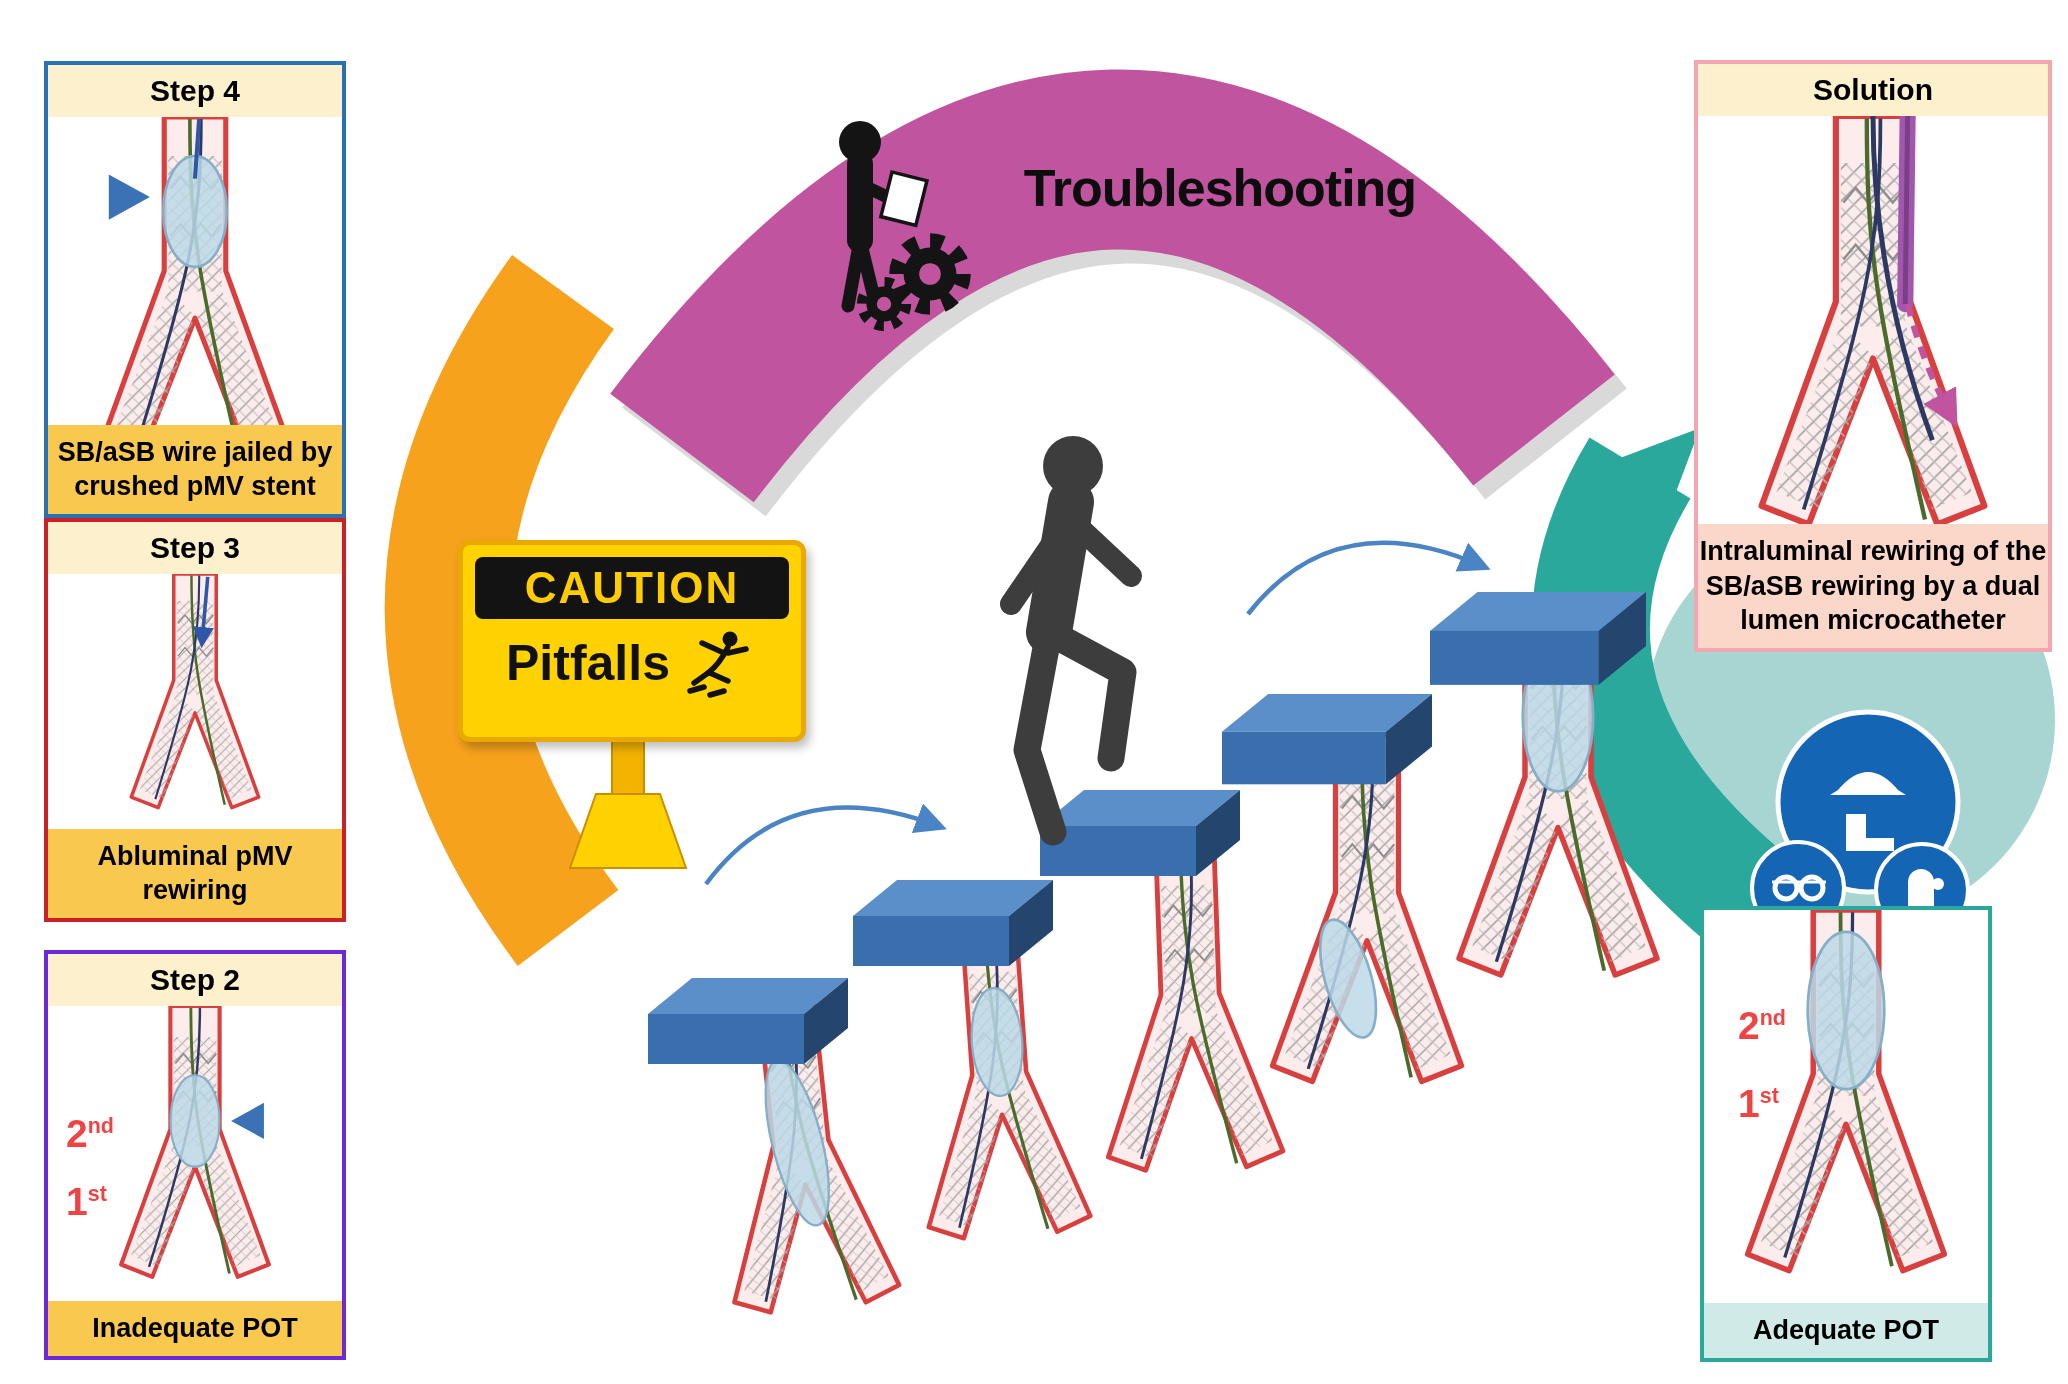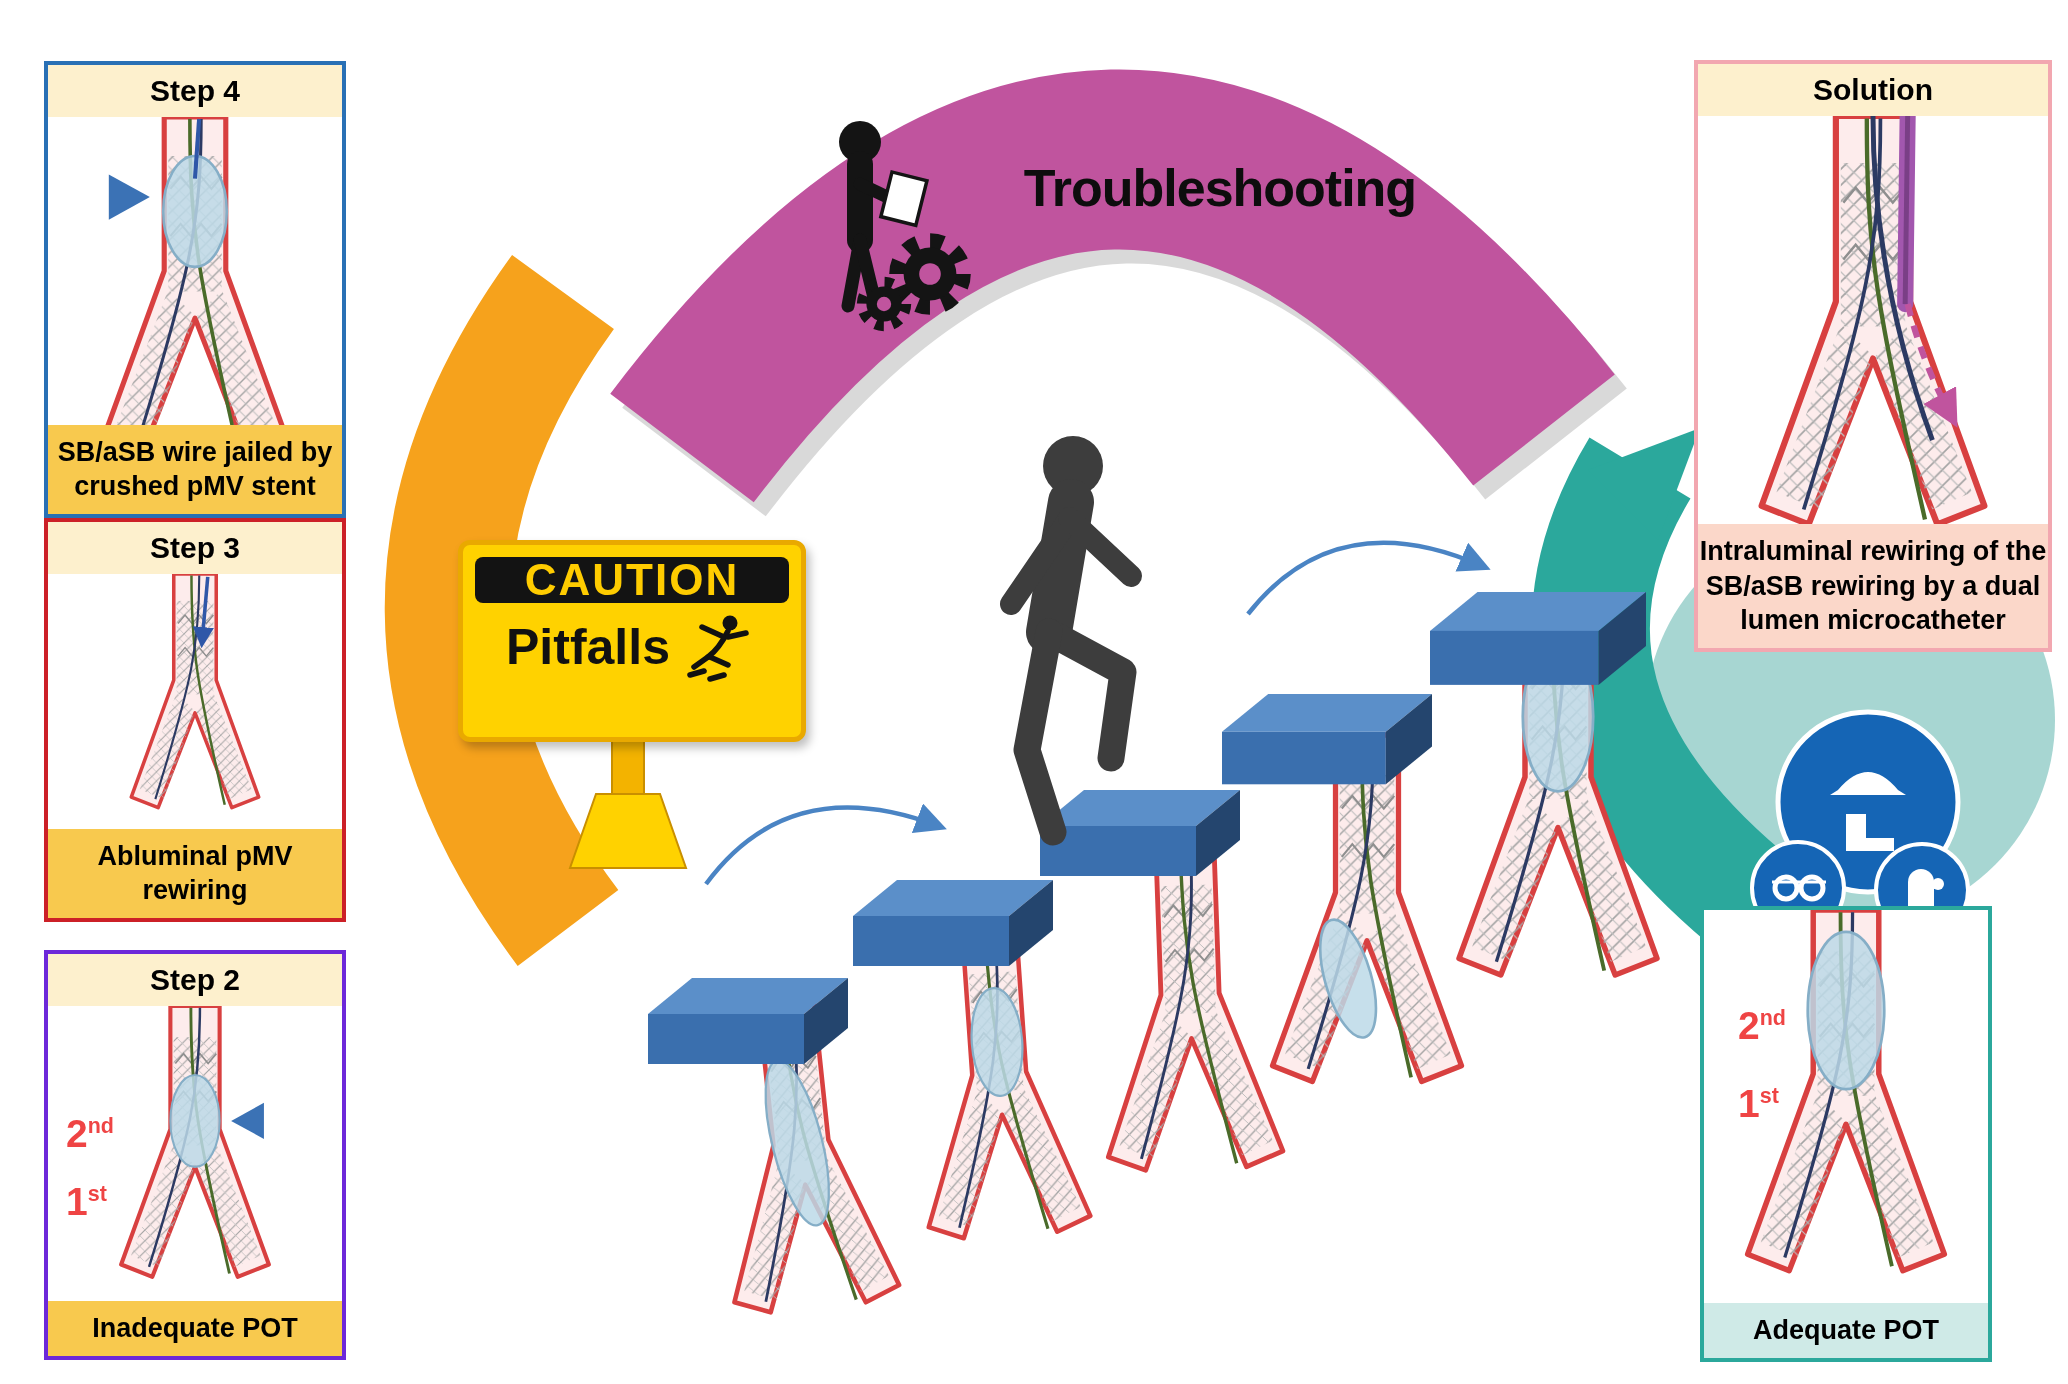--- a/index.html
+++ b/index.html
@@ -18,21 +18,21 @@
   .panel-ill svg{width:100%;height:100%;display:block;}
   .panel-caption{text-align:center;font-size:27px;line-height:1.28;font-weight:600;padding:10px 0;}
   .cap-amber{background:#f8c94e;}
   .cap-salmon{background:#fbd7c9;}
   .cap-teal{background:#cfeae7;}
   .marker{position:absolute;font-size:39px;font-weight:700;color:#ef4444;}
   .marker sup{font-size:0.55em;}
   #troubleshooting-label{left:990px;top:158px;width:460px;text-align:center;font-size:52px;font-weight:800;color:#0d0d0d;letter-spacing:-1px;}
   #prevention-label{left:1688px;top:498px;width:330px;text-align:center;font-size:54px;font-weight:800;color:#101018;letter-spacing:-1px;}
   #caution-sign{left:458px;top:540px;width:348px;height:202px;background:#ffd200;border:5px solid #e9a900;border-radius:12px;box-shadow:4px 6px 10px rgba(0,0,0,.25);box-sizing:border-box;}
-  .caution-band{margin:12px 12px 8px;background:#131313;border-radius:8px;height:46px;display:flex;align-items:center;justify-content:center;color:#ffcc00;font-weight:800;font-size:44px;letter-spacing:2px;}
+  .caution-band{margin:12px 12px 8px;background:#131313;border-radius:8px;height:62px;display:flex;align-items:center;justify-content:center;color:#ffcc00;font-weight:800;font-size:44px;letter-spacing:2px;}
   .pitfalls-row{display:flex;align-items:center;justify-content:center;gap:16px;font-size:50px;font-weight:800;color:#111;}
   .balloon{fill:#bcd9e8;fill-opacity:.85;stroke:#85aec7;stroke-width:2.5;}
 </style>
 </head>
 <body>
 
 <div id="canvas">
 
   <svg style="position:absolute;width:0;height:0" aria-hidden="true">
     <defs>

